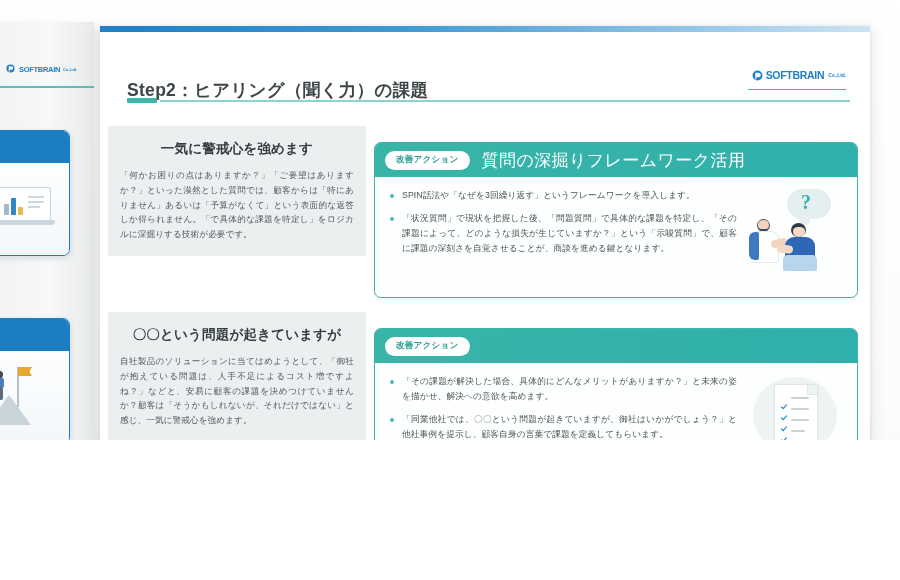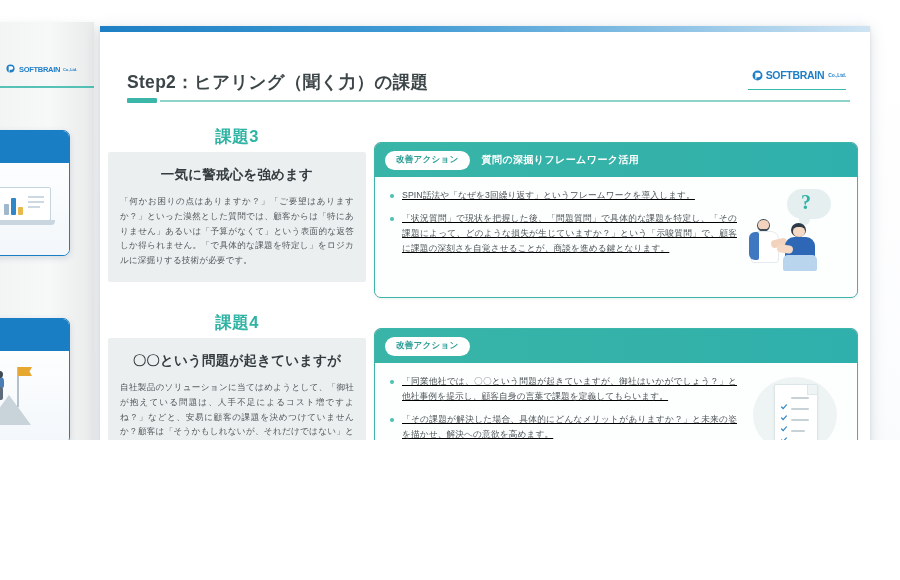--- a/index.html
+++ b/index.html
@@ -61,21 +61,21 @@
   .right-page{
     position:absolute;left:100px;top:26px;width:770px;height:477px;
     background:#ffffff;
     box-shadow:0 3px 14px rgba(55,80,100,.18), 0 1px 3px rgba(55,80,100,.12);
   }
   .topbar{
     position:absolute;left:0;top:0;width:770px;height:6px;
     background:linear-gradient(90deg,#1e7fc4 0%,#3f9ad4 40%,#8fc3e6 75%,#cfe4f3 100%);
   }
   .page-title{
-    position:absolute;left:27px;top:32px;
+    position:absolute;left:27px;top:40px;
     font-size:17.5px;font-weight:bold;color:#3c4547;letter-spacing:.3px;
   }
   .title-accent{position:absolute;left:27px;top:72px;width:30px;height:5px;background:#3bb6a8;border-radius:1px;}
   .title-rule{position:absolute;left:60px;top:74px;width:690px;height:2px;background:#8ed3cb;}
   .brand{
     position:absolute;right:24px;top:43px;display:flex;align-items:center;gap:3px;
   }
   .brand-rule{position:absolute;right:24px;top:63px;width:98px;height:1.4px;background:#39b9ab;}
 
   .logo-mark{display:inline-block;width:11px;height:11px;position:relative;}
@@ -112,24 +112,24 @@
     box-shadow:0 1px 3px rgba(60,110,110,.10);
   }
   .acard-head{
     height:34px;background:linear-gradient(90deg,#39b5a8 0%,#34b2a9 55%,#2fb0ac 100%);
     display:flex;align-items:center;padding-left:10px;gap:12px;
   }
   .pill{
     background:#ffffff;border-radius:12px;padding:3.5px 11px;
     font-size:8.6px;font-weight:bold;color:#2a9d94;letter-spacing:.2px;white-space:nowrap;
   }
-  .acard-title{font-size:10px;font-weight:bold;color:#ffffff;letter-spacing:.4px;}
+  .acard-title{font-size:17px;font-weight:normal;color:#ffffff;letter-spacing:.4px;}
   .acard-body{position:relative;padding:11px 120px 13px 14px;min-height:96px;background:#fdfefe;}
   .acard-body.b2{min-height:92px;}
-  ul.points{margin:0;padding:0;list-style:none;text-decoration:underline;}
+  ul.points{margin:0;padding:0;list-style:none;}
   ul.points li{
     position:relative;padding-left:13px;margin-bottom:8px;
     font-size:8.7px;line-height:1.74;color:#4c5356;text-align:justify;letter-spacing:.1px;
   }
   ul.points li:last-child{margin-bottom:0;}
   ul.points li::before{
     content:"";position:absolute;left:1px;top:6px;width:4px;height:4px;border-radius:50%;
     background:#49c0b4;
   }
 
@@ -243,21 +243,20 @@
             <path d="M6 5h6a4 4 0 010 8H8v4H6z" fill="#fff"></path>
           </svg>
       </span>
       <span class="logo-word">SOFTBRAIN</span>
       <span class="logo-sub">Co.,Ltd.</span>
     </div>
     <div class="brand-rule"></div>
 
     <div class="section sec1">
       <div class="lead-col">
-        <div class="kadai-label">課題3</div>
         <div class="lead-box">
           <div class="lead-title">一気に警戒心を強めます</div>
           <p class="lead-body">「何かお困りの点はありますか？」「ご要望はありますか？」といった漠然とした質問では、顧客からは「特にありません」あるいは「予算がなくて」という表面的な返答しか得られません。「で具体的な課題を特定し」をロジカルに深掘りする技術が必要です。</p>
         </div>
       </div>
 
       <div class="acard">
         <div class="acard-head">
           <span class="pill">改善アクション</span>
           <span class="acard-title">質問の深掘りフレームワーク活用</span>
@@ -286,35 +285,34 @@
               <div style="position:absolute;left:30px;top:34px;width:16px;height:8px;border-radius:5px;background:#f5d9c4;transform:rotate(8deg);"></div>
               <div style="position:absolute;left:36px;top:44px;width:34px;height:16px;border-radius:5px 5px 2px 2px;background:#b9d5ee;"></div>
             </div>
           </div>
         </div>
       </div>
     </div>
 
     <div class="section sec2">
       <div class="lead-col">
-        <div class="kadai-label">課題4</div>
         <div class="lead-box">
           <div class="lead-title">〇〇という問題が起きていますが</div>
           <p class="lead-body">自社製品のソリューションに当てはめようとして、「御社が抱えている問題は、人手不足によるコスト増ですよね？」などと、安易に顧客の課題を決めつけていませんか？顧客は「そうかもしれないが、それだけではない」と感じ、一気に警戒心を強めます。</p>
         </div>
       </div>
 
       <div class="acard">
         <div class="acard-head">
           <span class="pill">改善アクション</span>
         </div>
         <div class="acard-body b2">
           <ul class="points">
+            <li>「その課題が解決した場合、具体的にどんなメリットがありますか？」と未来の姿を描かせ、解決への意欲を高めます。</li>
             <li>「同業他社では、〇〇という問題が起きていますが、御社はいかがでしょう？」と他社事例を提示し、顧客自身の言葉で課題を定義してもらいます。</li>
-            <li>「その課題が解決した場合、具体的にどんなメリットがありますか？」と未来の姿を描かせ、解決への意欲を高めます。</li>
           </ul>
           <div class="illus">
             <div class="illus-circle"></div>
             <div class="doc">
               <span class="corner"></span>
               <span class="chk" style="top:11px;">
                 <svg width="6" height="6" viewBox="0 0 10 10">
                     <path d="M1 5l2.6 2.6L9 1.6" stroke="#2f86c8" stroke-width="2" fill="none" stroke-linecap="round"></path>
                   </svg>
               </span>

